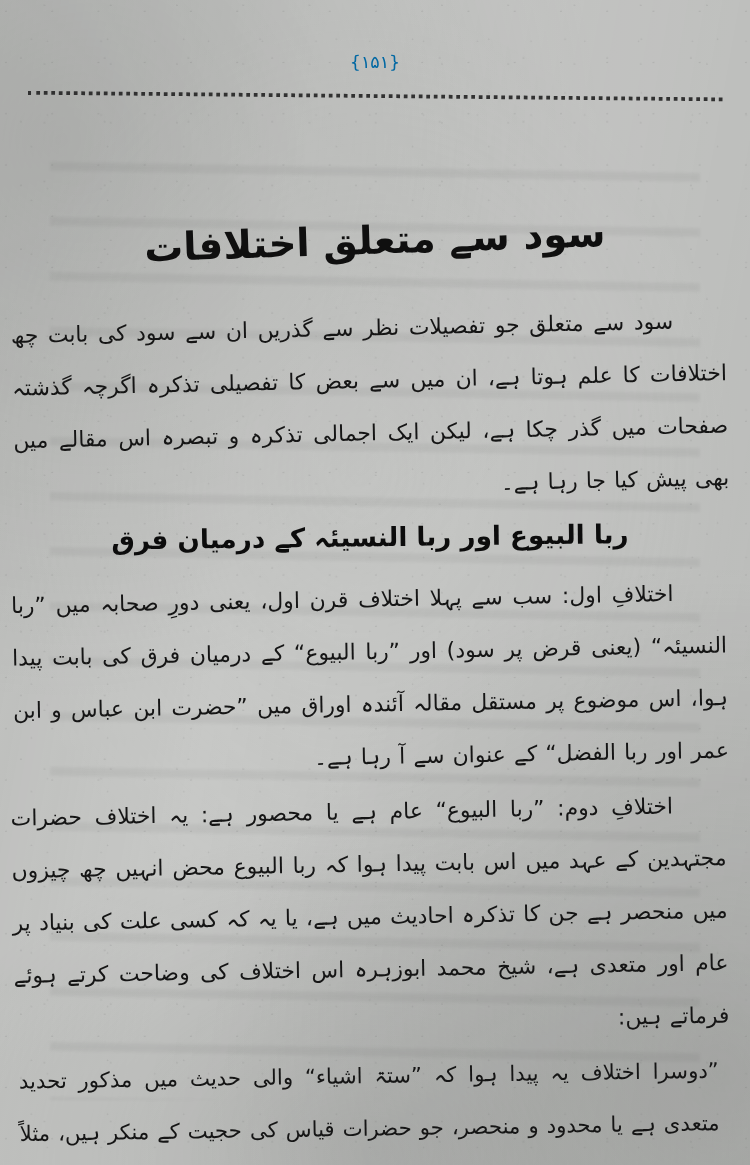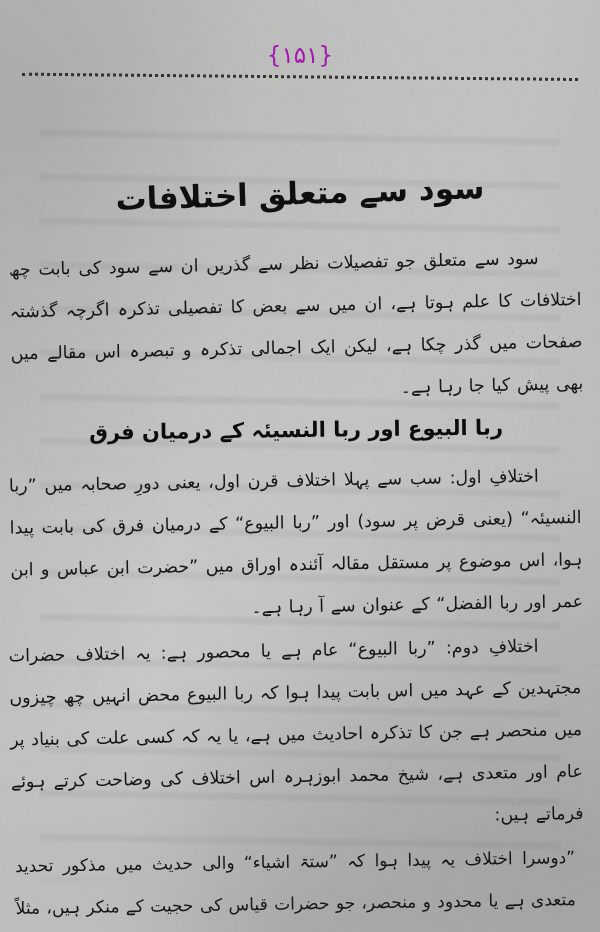--- a/index.html
+++ b/index.html
@@ -74,23 +74,23 @@
     color: #1d1d1d;
   }
 
   
   .page-number {
     position: absolute;
     top: 42px;
     left: 0;
     right: 0;
     text-align: center;
-    font-size: 23px;
+    font-size: 14px;
     letter-spacing: 0.5px;
-    color: #a21caf;
+    color: #0369a1;
     font-family: "DejaVu Sans", sans-serif;
   }
   .header-rule {
     position: absolute;
     top: 78px;
     left: 22px;
     width: 556px;
     height: 4px;
     border-top: 3px dotted #2b2b2b;
     transform: rotate(0.55deg);

